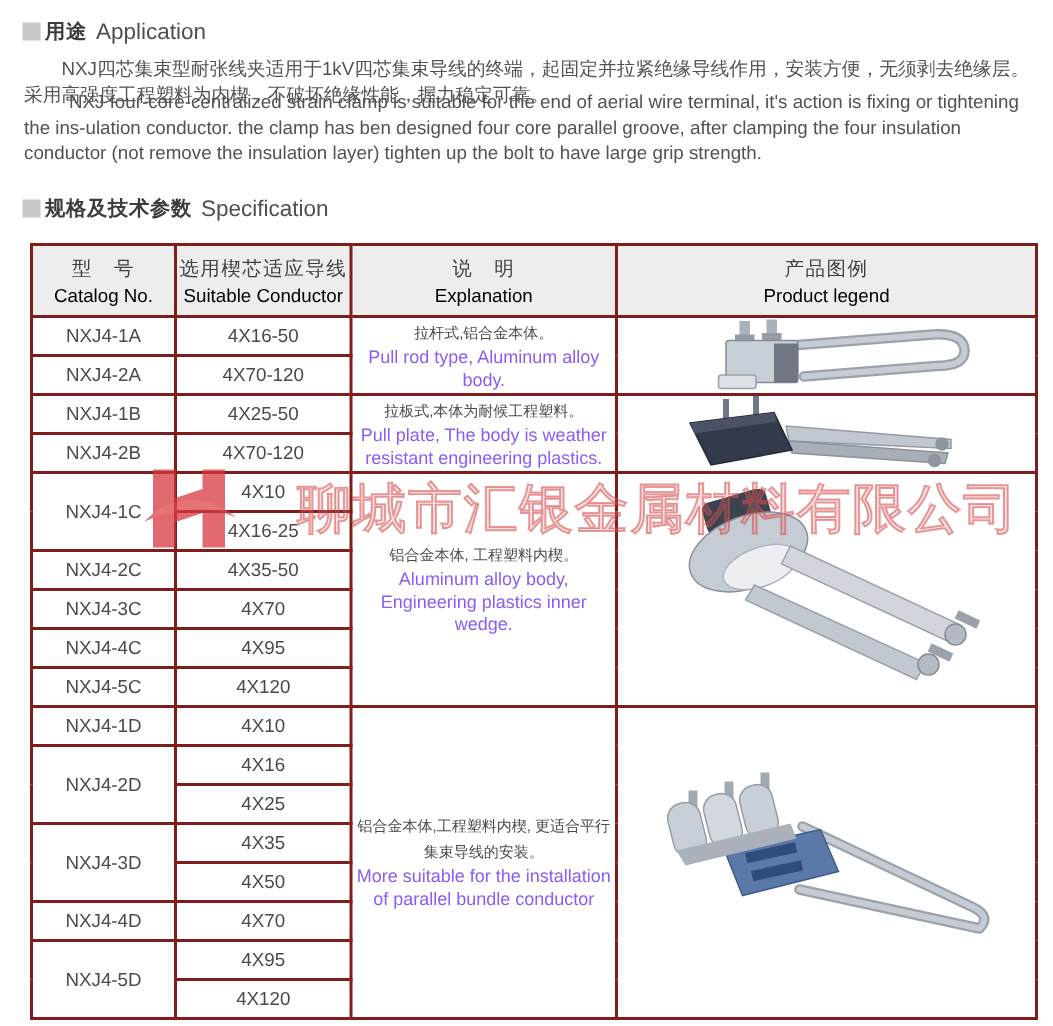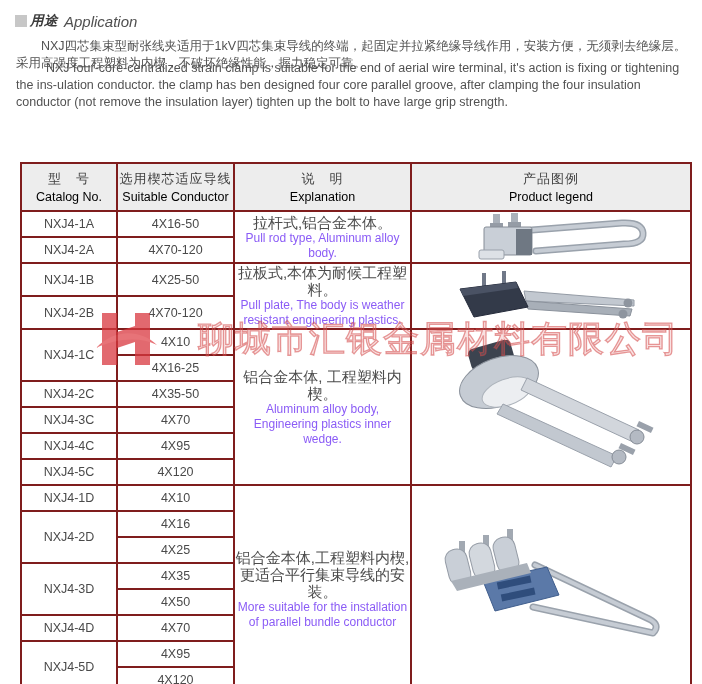--- a/index.html
+++ b/index.html
@@ -1,21 +1,21 @@
 <!DOCTYPE html>
 <html><head>
 <meta charset="utf-8">
 <style>
   * { margin:0; padding:0; box-sizing:border-box; }
   html,body { background:#fff; }
   .page {
     position:relative; width:702px; height:684px; background:#ffffff;
     font-family:"Liberation Sans","DejaVu Sans",sans-serif; color:#4a4a4a; overflow:hidden;
   }
-  .sec-head { position:absolute; left:15px; display:flex; align-items:center;font-style:italic; }
+  .sec-head { position:absolute; left:15px; display:flex; align-items:center; }
   .sec-head .sq { width:12px; height:12px; background:#c7c7c7; margin-right:3px; }
   .sec-head .zh { font-size:13.5px; font-weight:bold; color:#3c3c3c; letter-spacing:.5px; }
   .sec-head .en { font-size:15px; color:#4f4f4f; margin-left:6px; }
   #app-head  { top:12px; }
   #spec-head { top:130px; }
   .para { position:absolute; left:16px; width:674px; font-size:12.5px; line-height:17px; color:#525252; }
   #app-zh { top:38px; text-indent:2em; }
   #app-en { top:60px; text-indent:2.4em; }
   table.spec {
     position:absolute; left:20px; top:162px; width:670px;
@@ -23,21 +23,21 @@
   }
   table.spec th, table.spec td {
     border:2px solid #7f1d1d; text-align:center; vertical-align:middle;
     font-size:12.5px; color:#4a4a4a; font-weight:normal; padding:0;
   }
   table.spec thead th { background:#ededed; height:48px; }
   .h-zh { font-size:13px; color:#3f3f3f; letter-spacing:1px; }
   .h-en { font-size:12.5px; color:#000000; margin-top:2px; }
   tbody tr { height:26px; }
   td.expl { text-align:left; padding:4px 6px 4px 10px; vertical-align:middle; }
-  .e-zh { font-size:15px; color:#4c4c4c; line-height:17px; }
+  .e-zh { font-size:10px; color:#4c4c4c; line-height:17px; }
   .e-en { font-size:12px;  color:#8b5cf6; line-height:15px; margin-top:0; }
   td.img { vertical-align:middle; }
   td.img svg { display:block; margin:0 auto; }
   
   #watermark {
     position:absolute; left:94px; top:310px; display:flex; align-items:center;
     pointer-events:none; z-index:5;
   }
   #wm-text {
     font-size:36px; font-weight:normal; letter-spacing:1px; white-space:nowrap;
@@ -53,20 +53,25 @@
 
   <div class="sec-head" id="app-head">
     <span class="sq"></span>
     <span class="zh">用途</span>
     <span class="en">Application</span>
   </div>
 
   <p class="para" id="app-zh">NXJ四芯集束型耐张线夹适用于1kV四芯集束导线的终端，起固定并拉紧绝缘导线作用，安装方便，无须剥去绝缘层。采用高强度工程塑料为内楔，不破坏绝缘性能，握力稳定可靠。</p>
   <p class="para" id="app-en">NXJ four-core-centralized strain clamp is suitable for the end of aerial wire terminal, it's action is fixing or tightening the ins-ulation conductor. the clamp has ben designed four core parallel groove, after clamping the four insulation conductor (not remove the insulation layer) tighten up the bolt to have large grip strength.</p>
 
+  <div class="sec-head" id="spec-head">
+    <span class="sq"></span>
+    <span class="zh">规格及技术参数</span>
+    <span class="en">Specification</span>
+  </div>
 
   <table class="spec">
     <colgroup>
         <col style="width:96px">
         <col style="width:117px">
         <col style="width:177px">
         <col style="width:280px">
       </colgroup>
     <thead>
       <tr>

